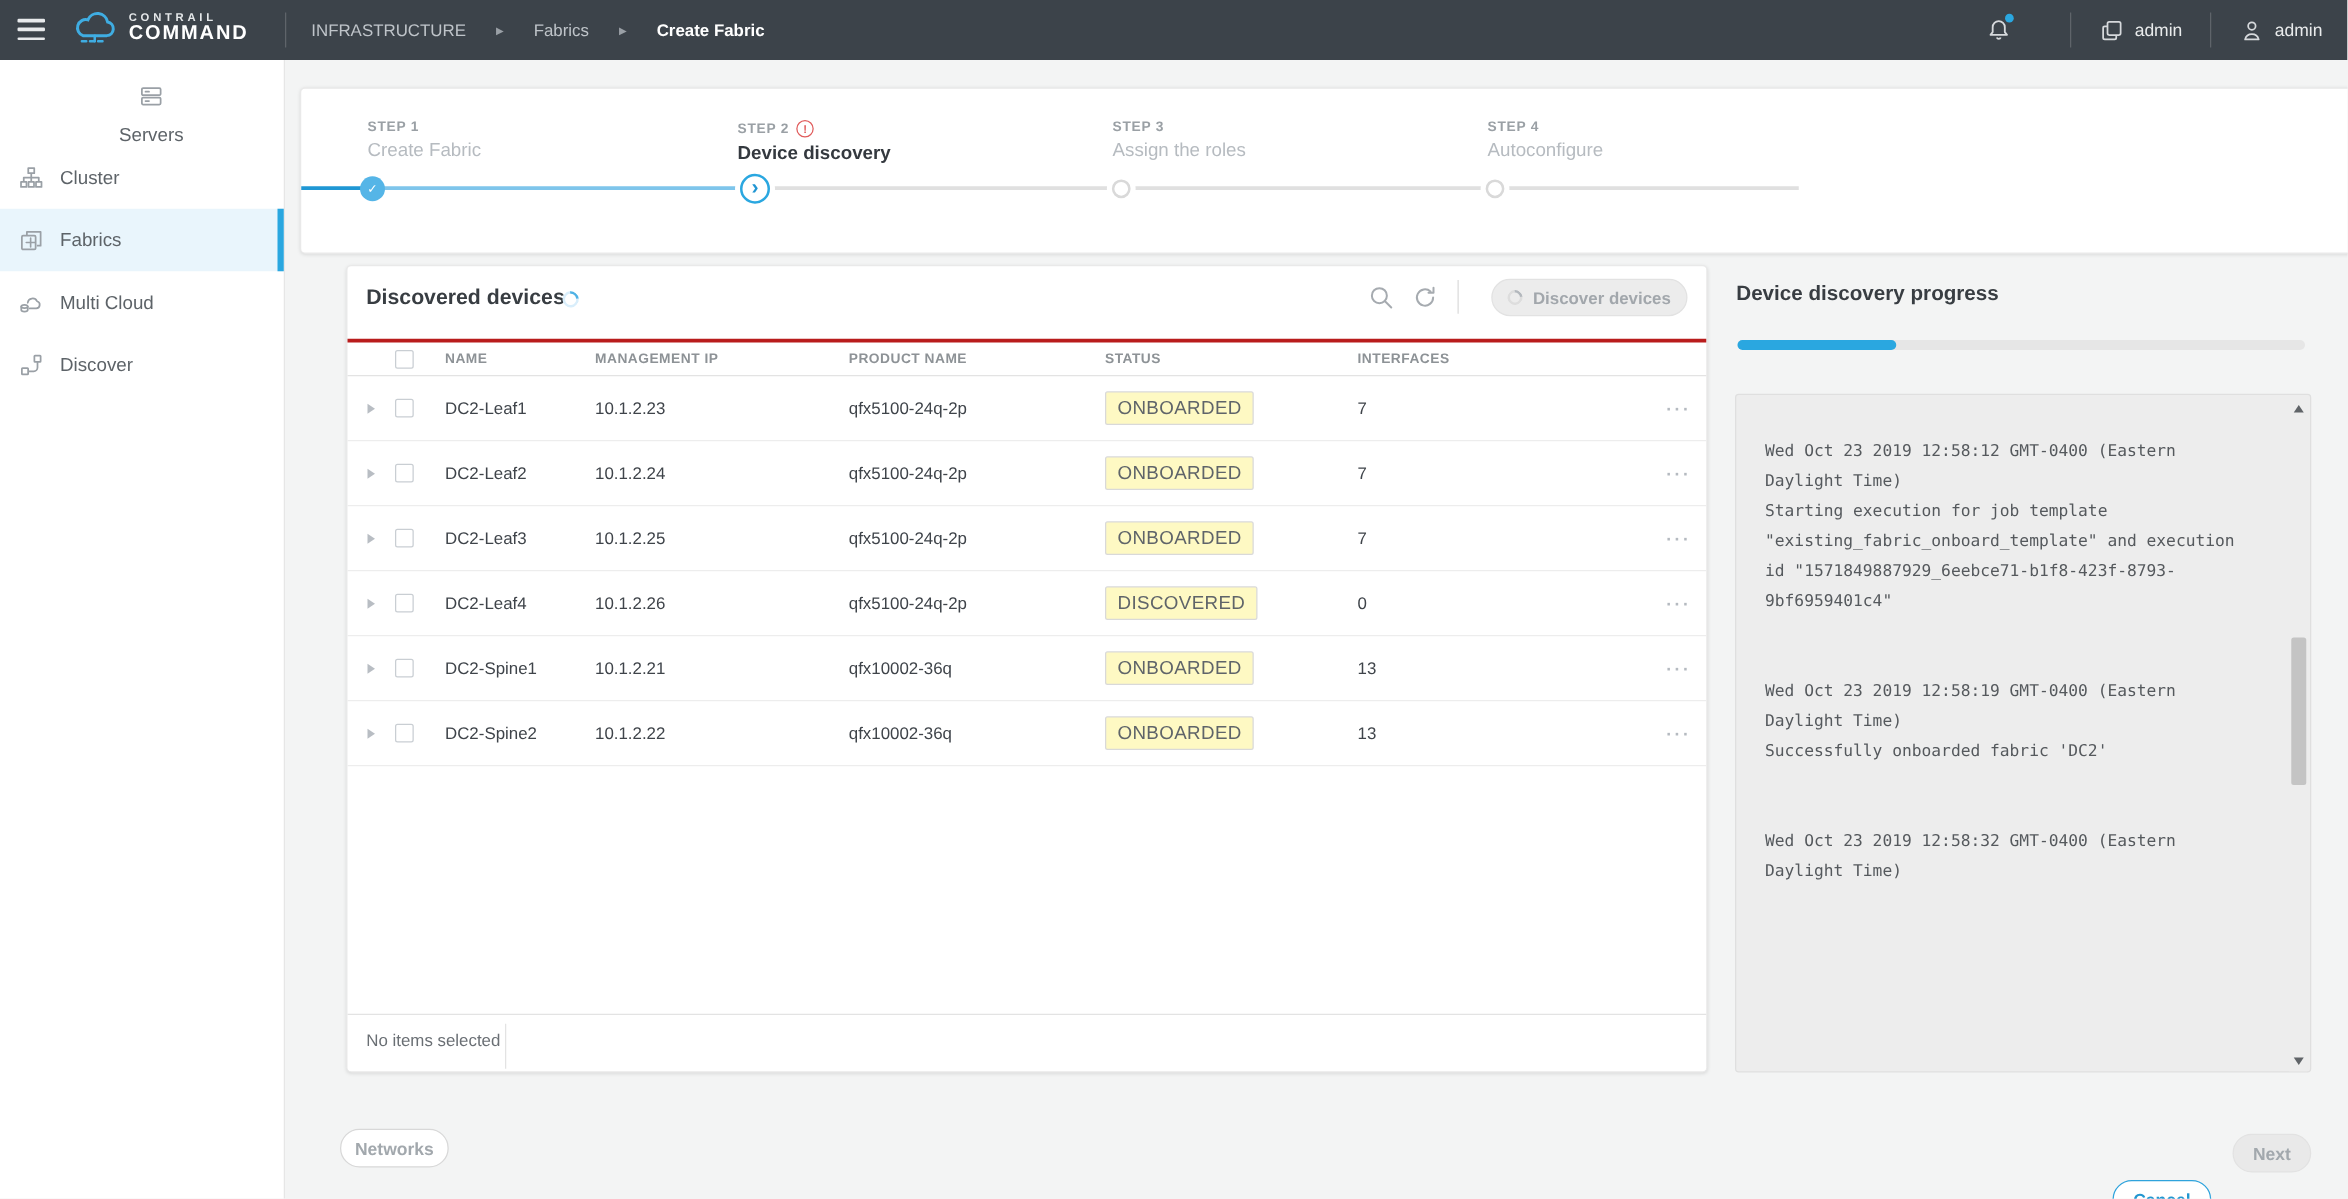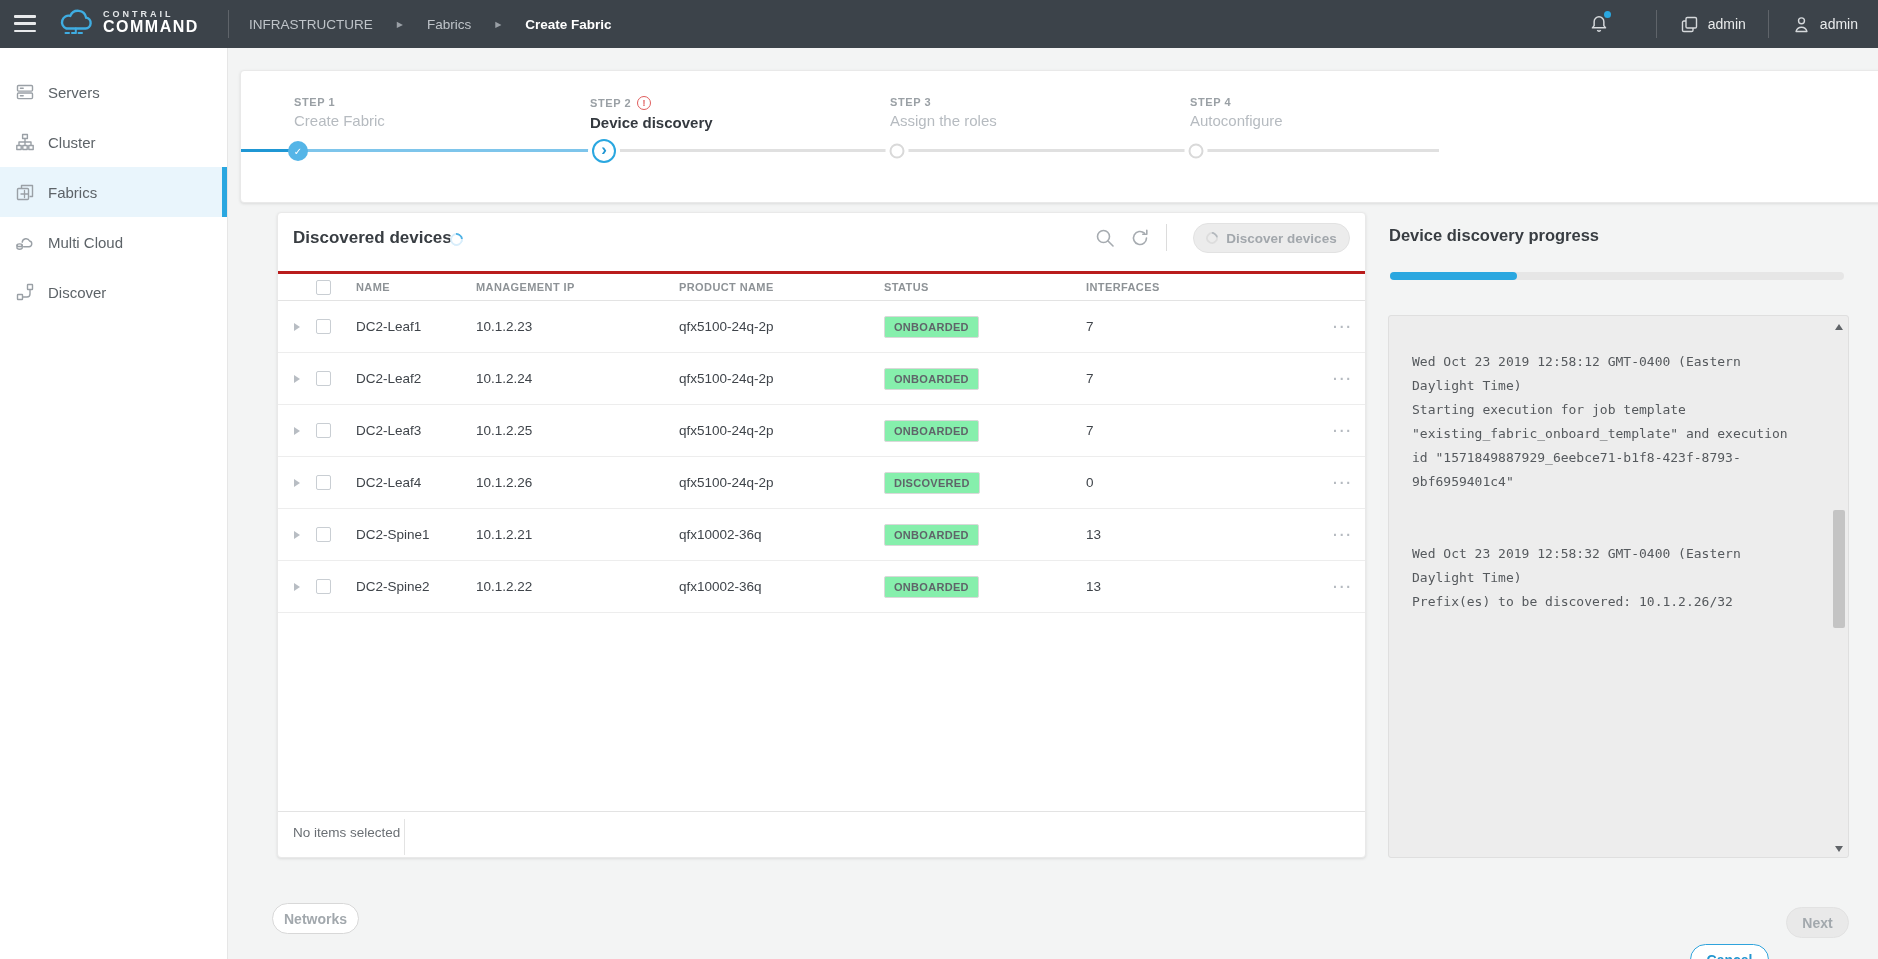--- a/index.html
+++ b/index.html
@@ -22,21 +22,21 @@
   .crumb-sep { font-size:8px; color:#9aa0a6; margin:0 24px; }
   .tb-right { position:absolute; right:20px; top:0; height:48px; display:flex; align-items:center; }
   .tb-item { display:flex; align-items:center; gap:8px; color:#e9ebec; font-size:14px; cursor:pointer; }
   .bell-wrap { position:relative; margin-right:24px; cursor:pointer; }
   .bell-dot { position:absolute; right:-1px; top:-2px; width:7px; height:7px; border-radius:50%; background:#2aa7e0; }
   .tb-right .tb-divider { position:static; margin:0 22px; }
 
   
   .sidebar { position:absolute; left:0; top:48px; width:228px; height:911px; background:#ffffff; border-right:1px solid #e6e6e6; }
   .side-item { position:relative; display:flex; align-items:center; gap:13px; height:50px; padding-left:15px; cursor:pointer; color:#5d6368; font-size:15px; }
-  .side-item:first-child { margin-top:19px; }
+  .side-item:first-child { margin-top:19px;flex-direction:column; }
   .side-item .sicon { color:#9aa0a6; display:flex; }
   .side-item.active { background:#e9f5fc; }
   .side-item.active::after { content:""; position:absolute; right:0; top:0; width:5px; height:50px; background:#2aa7e0; }
 
   
   .stepper-card { position:absolute; left:240px; top:70px; width:1650px; height:133px; background:#fff; border-radius:4px; box-shadow:0 1px 3px rgba(0,0,0,.10); border:1px solid #e9e9e9; }
   .step-line { position:absolute; height:3px; top:78px; }
   .step-col { position:absolute; top:25px; }
   .step-num { font-size:11px; font-weight:700; letter-spacing:.6px; color:#9aa0a5; display:flex; align-items:center; gap:6px; }
   .step-name { font-size:15px; margin-top:4px; color:#b6bbc0; }
@@ -57,21 +57,21 @@
   .dc-vdiv { position:absolute; left:888px; top:11px; width:1px; height:27px; background:#dcdcdc; }
   .discover-btn { position:absolute; left:915px; top:10px; width:157px; height:30px; border-radius:15px; background:#ececec; border:1px solid #e2e2e2; color:#a2a7ac; font-size:13.5px; font-weight:600; display:flex; align-items:center; justify-content:center; gap:8px; cursor:default; }
   .btn-spinner { width:12px; height:12px; border:2px solid #dddddd; border-top-color:#b3b8bd; transform:rotate(40deg); }
 
   .tgrid { display:grid; grid-template-columns:38px 40px 120px 203px 205px 202px 247px 1fr; align-items:center; }
   .thead { position:absolute; left:0; top:58px; width:100%; height:30px; border-top:3px solid #b91c1c; border-bottom:1px solid #e3e3e3; }
   .th { font-size:11px; font-weight:700; color:#8d9296; letter-spacing:.4px; }
   .trow { position:absolute; left:0; width:100%; height:52px; border-bottom:1px solid #ededed; font-size:13.5px; color:#3f444a; }
   .caret { width:0; height:0; border-left:6px solid #b8bdc3; border-top:4.5px solid transparent; border-bottom:4.5px solid transparent; justify-self:center; cursor:pointer; }
   .cb { width:15px; height:15px; border:1px solid #c9ced3; border-radius:2px; background:#fff; cursor:pointer; }
-  .badge { display:inline-block; padding:4px 9px; background:#86efac; border:1px solid #d9d9d9; border-radius:2px; font-size:11px; font-weight:700; color:#5f6469; letter-spacing:.3px; }
+  .badge { display:inline-block; padding:4px 9px; background:#fef9c3; border:1px solid #d9d9d9; border-radius:2px; font-size:15px; font-weight:400; color:#5f6469; letter-spacing:.3px; }
   .more { color:#b5bac0; font-size:14px; letter-spacing:2px; font-weight:700; cursor:pointer; }
   .dc-footer-line { position:absolute; left:0; top:598px; width:100%; border-top:1px solid #e3e3e3; }
   .dc-footer { position:absolute; left:15px; top:612px; font-size:13.5px; color:#6a6f74; }
   .dc-footer-vdiv { position:absolute; left:126px; top:606px; width:1px; height:36px; background:#e3e3e3; }
 
   
   .pp-title { position:absolute; left:1389px; top:226px; font-size:16.5px; font-weight:700; color:#383d42; }
   .progress { position:absolute; left:1390px; top:272px; width:454px; height:8px; background:#e6e6e6; border-radius:4px; }
   .progress .fill { height:8px; background:#2aa7e0; border-radius:4px; width:0; }
   .log-box { position:absolute; left:1388px; top:315px; width:461px; height:543px; background:#ededed; border:1px solid #dfdfdf; border-radius:3px; overflow:hidden; }
@@ -350,22 +350,25 @@
   <div class="progress">
     <div class="fill" style="width: 28%;"></div>
   </div>
   <div class="log-box">
     <div class="log-content">
       <div class="log-entry">
         <div>Wed Oct 23 2019 12:58:12 GMT-0400 (Eastern Daylight Time)</div>
         <div>Starting execution for job template "existing_fabric_onboard_template" and execution id "1571849887929_6eebce71-b1f8-423f-8793-9bf6959401c4"</div>
       </div>
       <div class="log-entry">
+        <div>Wed Oct 23 2019 12:58:19 GMT-0400 (Eastern Daylight Time)</div>
+        <div>Successfully onboarded fabric 'DC2'</div>
+      </div>
+      <div class="log-entry">
         <div>Wed Oct 23 2019 12:58:32 GMT-0400 (Eastern Daylight Time)</div>
-        <div>Prefix(es) to be discovered: 10.1.2.26/32</div>
       </div>
     </div>
     <div class="scrollbar">
       <div class="sb-btn sb-up">
           <span class="tri-up"></span>
         </div>
       <div class="sb-thumb"></div>
       <div class="sb-btn sb-down">
           <span class="tri-down"></span>
         </div>

